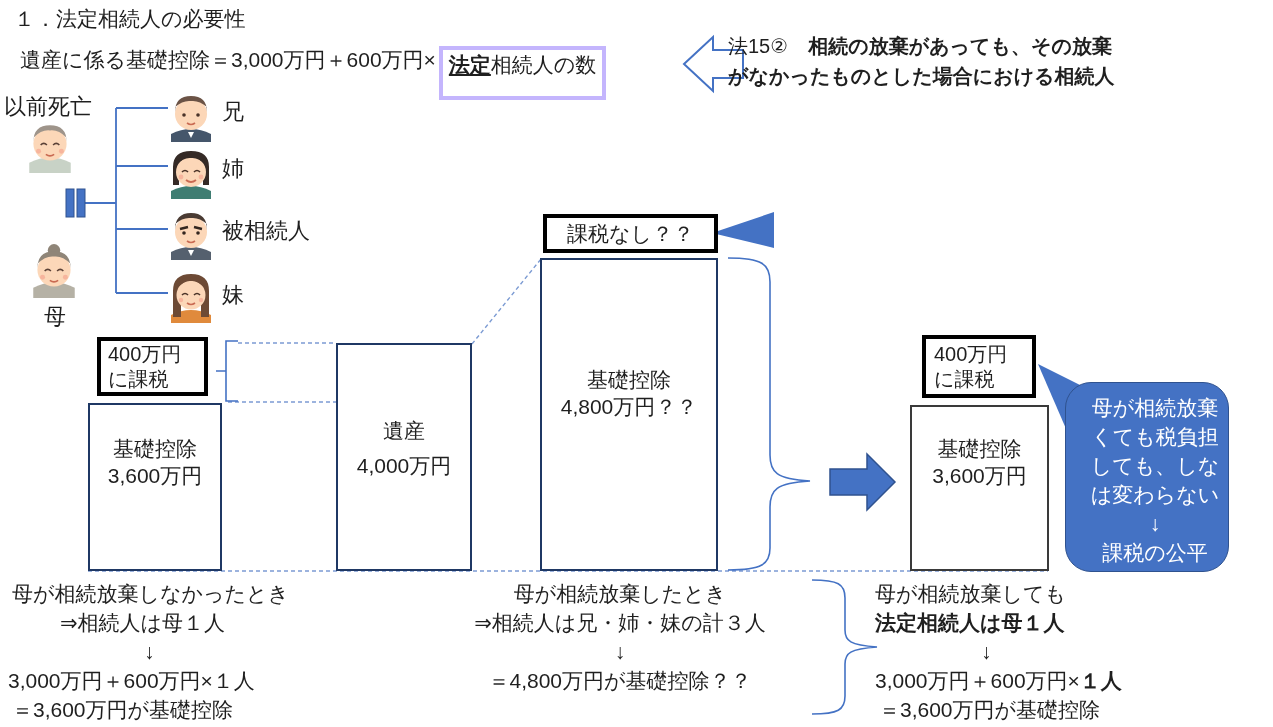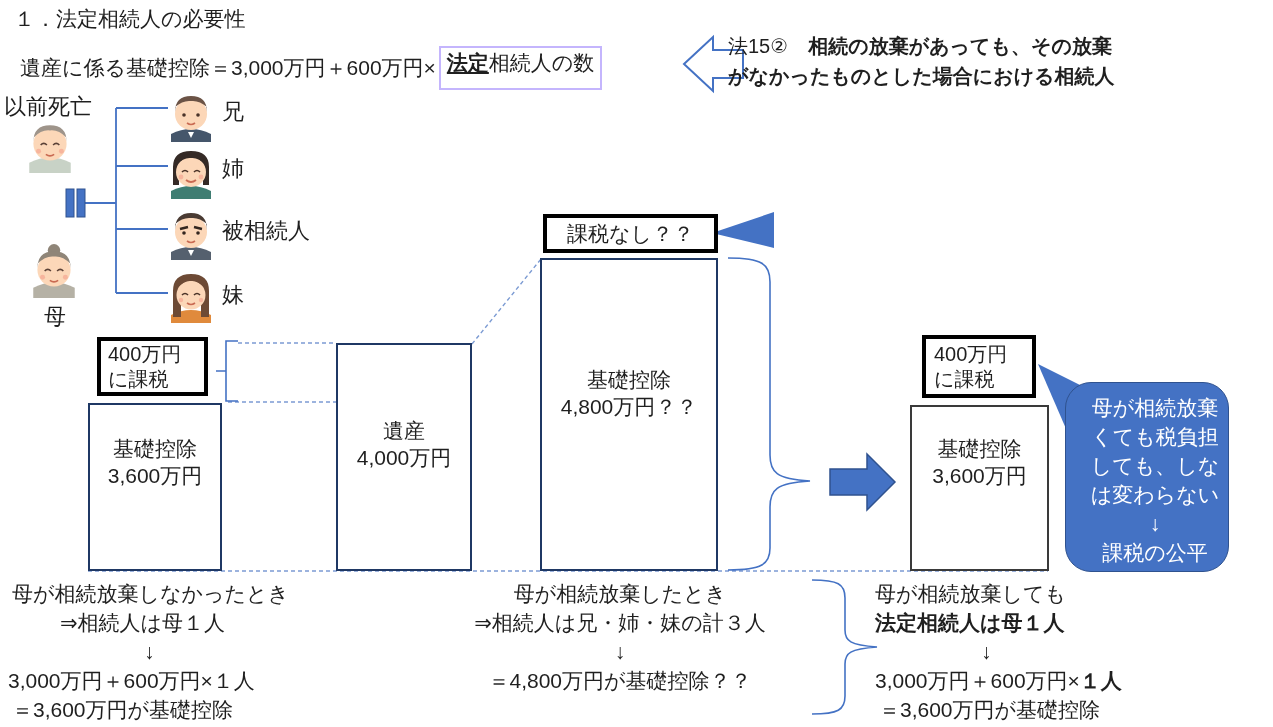--- a/index.html
+++ b/index.html
@@ -1,22 +1,22 @@
 <!DOCTYPE html>
 <html><head>
 <meta charset="utf-8">
 <style>
   html,body{margin:0;padding:0;background:#fff;}
   .stage{position:relative;width:1273px;height:727px;background:#fff;overflow:hidden;
          font-family:"Liberation Sans","DejaVu Sans",sans-serif;color:#1f1f1f;}
   svg.layer{position:absolute;left:0;top:0;z-index:0;}
   .txt{position:absolute;z-index:2;}
   .title{left:14px;top:5px;font-size:21px;}
-  .formula{left:20px;top:46px;font-size:21px;display:flex;align-items:center;white-space:nowrap;}
-  .fbox{display:inline-block;border:2px solid #c4b5fd;padding:1px 6px 11px 6px;margin-left:3px;background:#fff;}
+  .formula{left:20px;top:46px;font-size:21px;display:flex;white-space:nowrap;}
+  .fbox{display:inline-block;border:4px solid #c4b5fd;padding:1px 6px 17px 6px;margin-left:3px;background:#fff;}
   .bold-u{font-weight:bold;text-decoration:underline;}
   .law-note{left:728px;top:31px;font-size:20px;line-height:30px;white-space:nowrap;}
   .law-note b{font-weight:bold;}
   .tlabel{font-size:22px;z-index:2;}
   .avatar{position:absolute;z-index:2;}
   .box{position:absolute;z-index:1;background:#fff;box-sizing:border-box;display:flex;
        flex-direction:column;font-size:21px;line-height:27px;}
   .thick{border:4px solid #000;}
   .navy{border:2px solid #1F3864;}
   .dark{border:2px solid #3a3a3a;}
@@ -141,21 +141,21 @@
   </svg>
 
   <div class="box thick" style="left:97px;top:337px;width:111px;height:59px;justify-content:center;padding-left:7px;font-size:20px;line-height:25px;">
     <span>400万円</span>
     <span>に課税</span>
   </div>
   <div class="box navy center" style="left:88px;top:403px;width:134px;height:168px;padding-top:30px;">
     <span>基礎控除</span>
     <span>3,600万円</span>
   </div>
-  <div class="box navy center" style="left:336px;top:343px;width:136px;height:228px;padding-top:72px;">
+  <div class="box navy center" style="left:336px;top:343px;width:136px;height:228px;padding-top:72px;gap:8px;">
     <span>遺産</span>
     <span>4,000万円</span>
   </div>
 
   <div class="box thick" style="left:543px;top:214px;width:175px;height:39px;justify-content:center;align-items:center;">
     <span>課税なし？？</span>
   </div>
   <div class="box navy center" style="left:540px;top:258px;width:178px;height:313px;padding-top:106px;">
     <span>基礎控除</span>
     <span>4,800万円？？</span>

